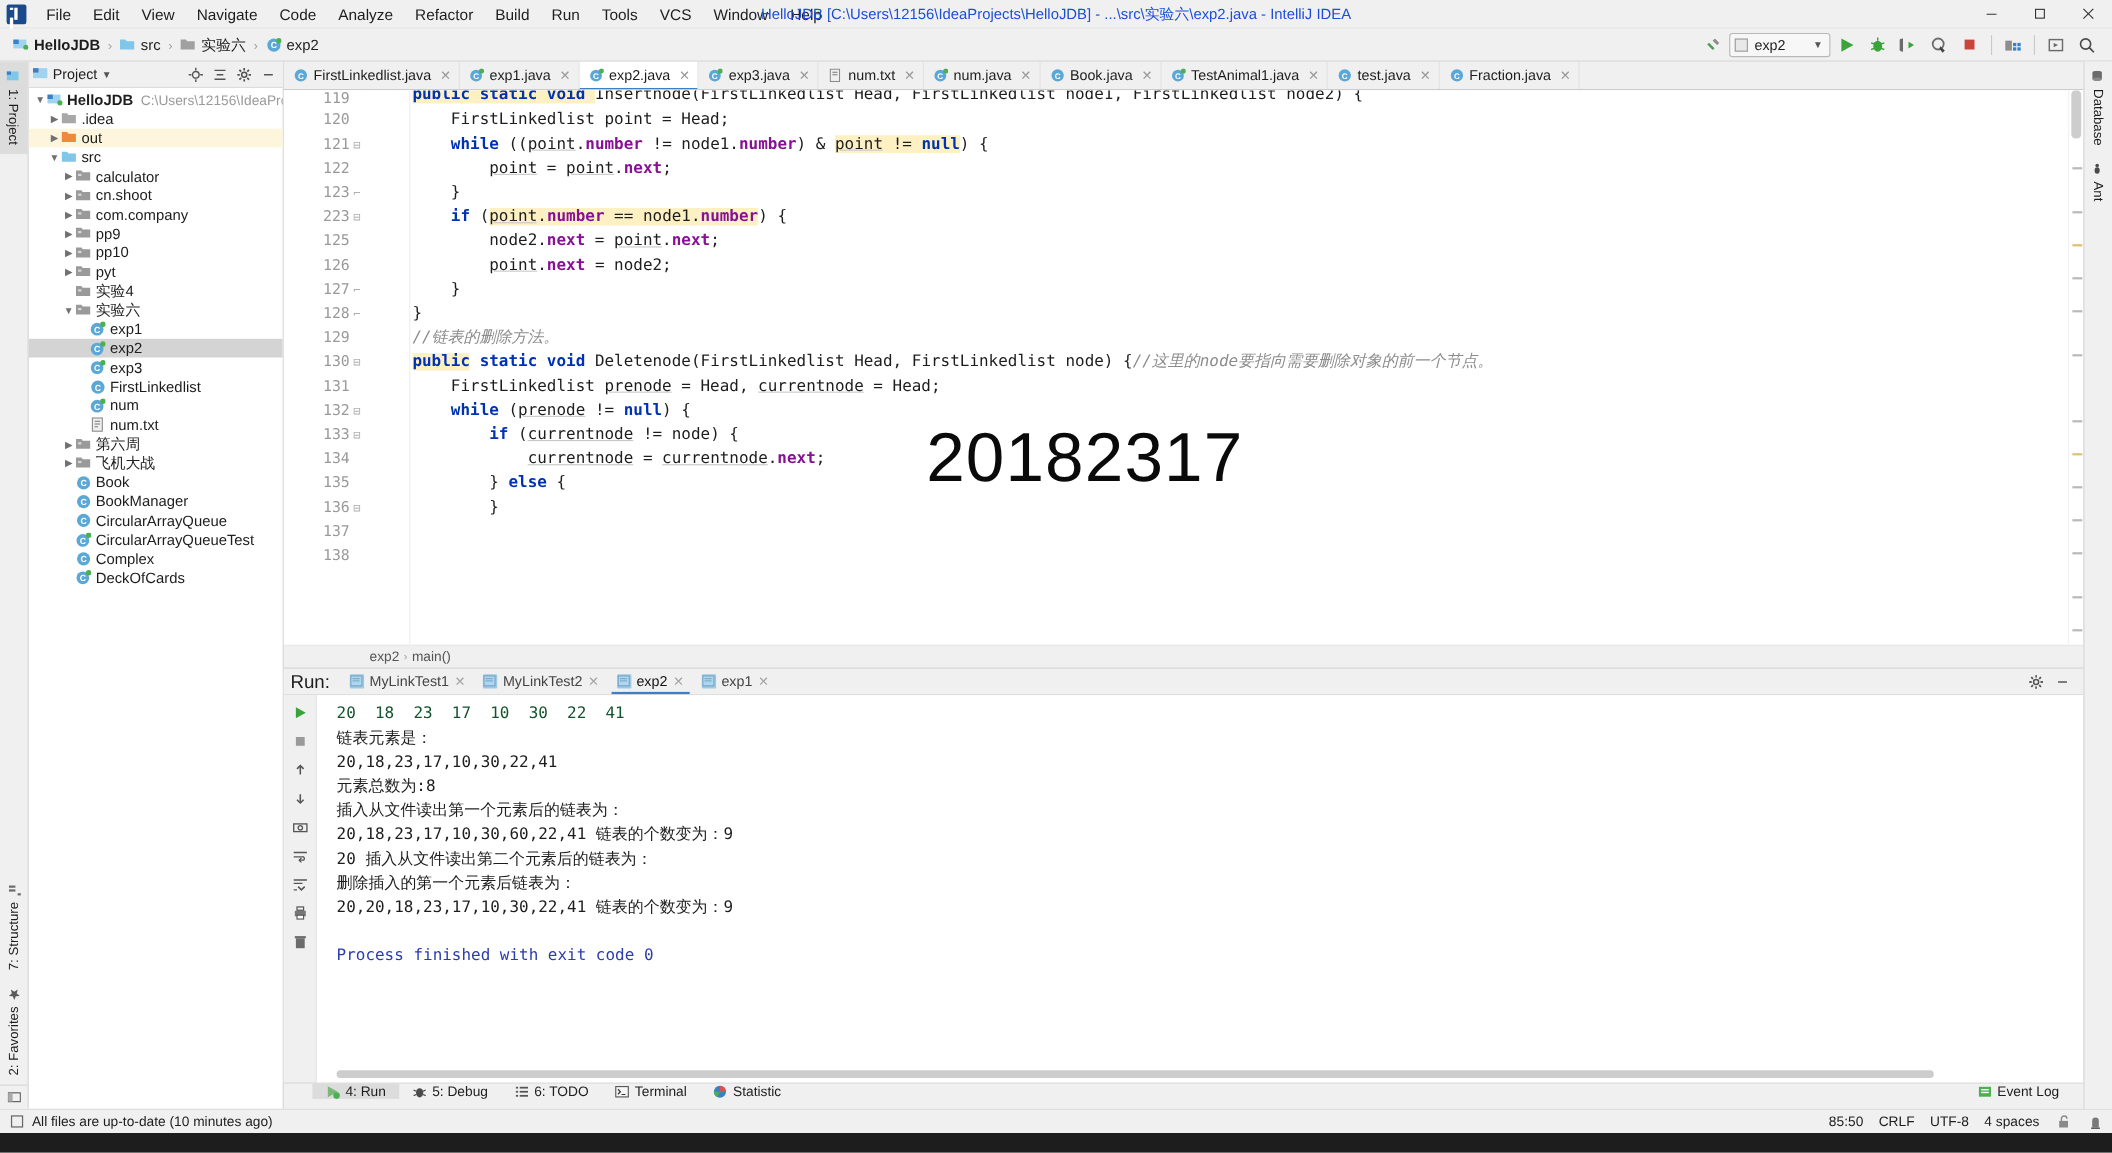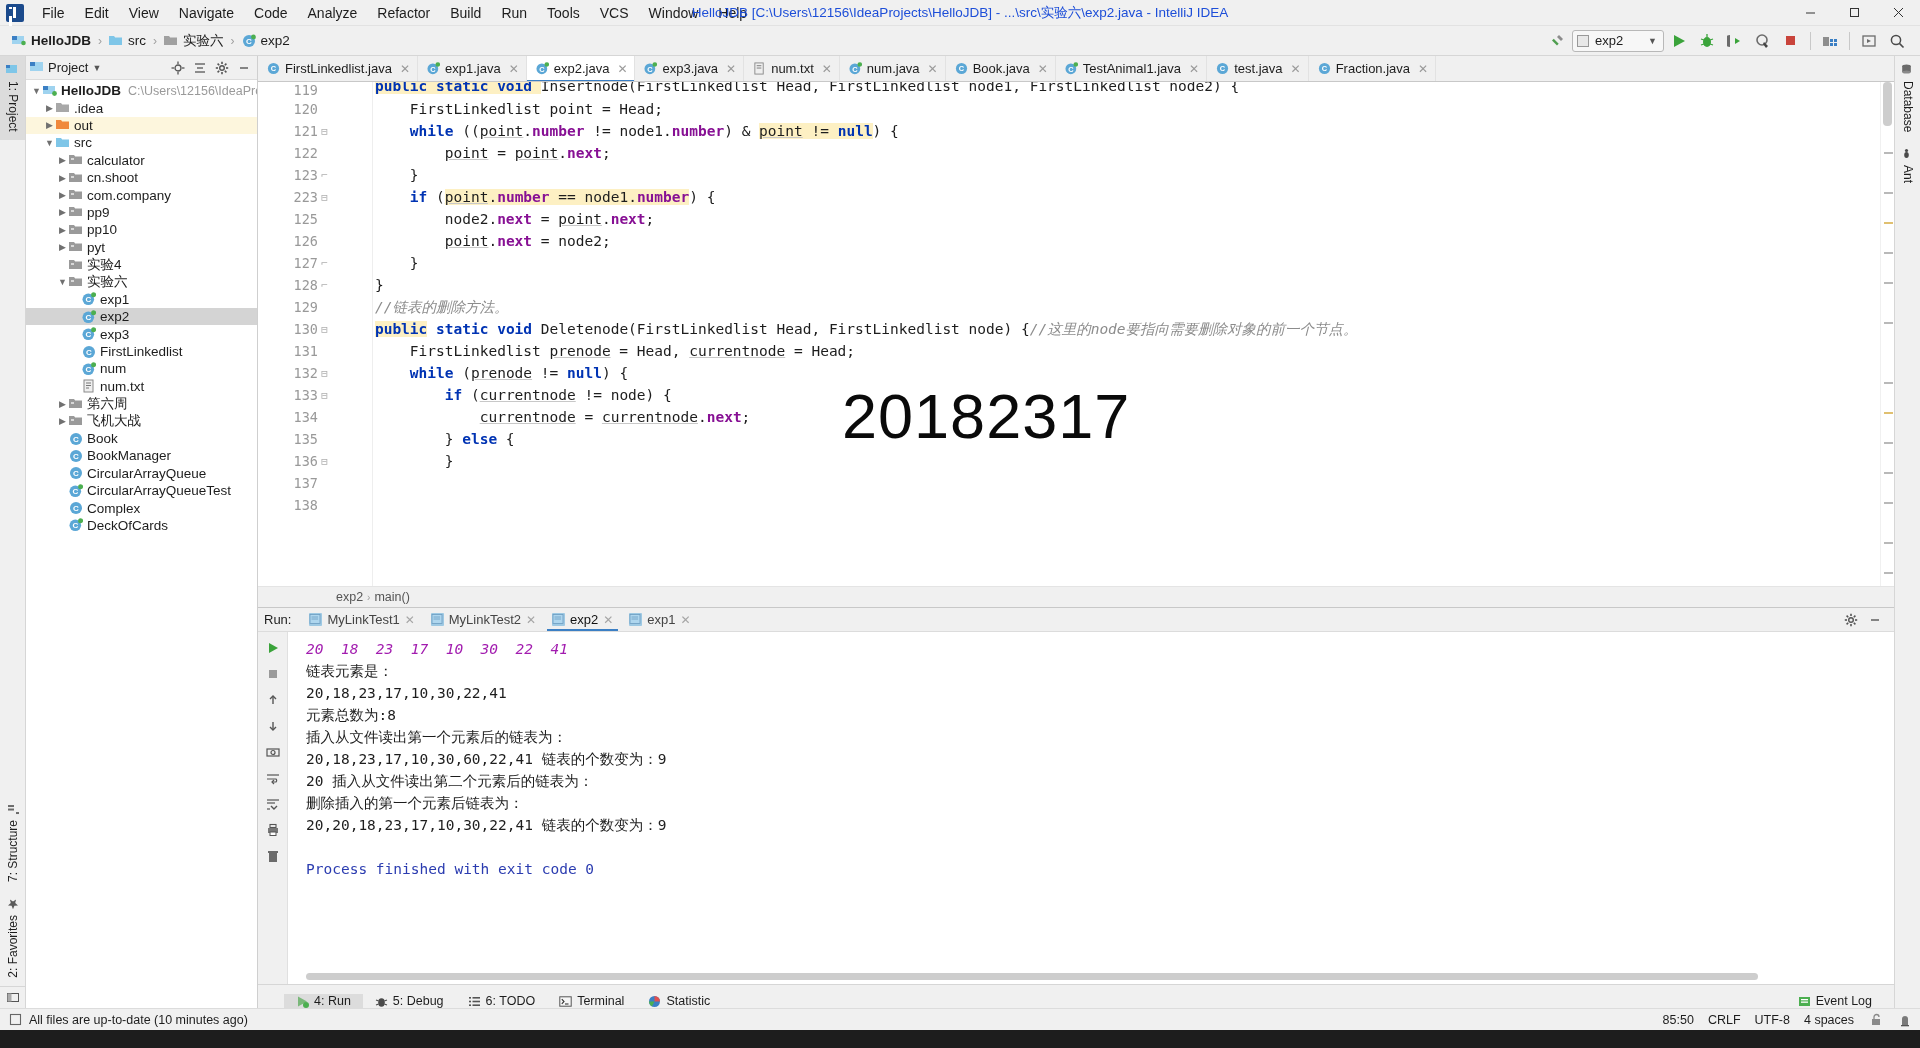--- a/index.html
+++ b/index.html
@@ -176,21 +176,21 @@
   }
   .bc { cursor: default; }
   .bc-sep { color: #a0a0a0; font-size: 10px; }
 
   
   .runpanel { flex: 0 0 376px; display: flex; flex-direction: column; background: #fff; min-height: 0; }
   .run-head {
     height: 24px; flex: 0 0 24px; background: #f0f0f0; display: flex; align-items: center;
     border-bottom: 1px solid #dcdcdc; padding-left: 6px; gap: 0;
   }
-  .run-head .rlabel { font-size: 13px; padding-right: 10px; color: #1d1d1d; }
+  .run-head .rlabel { font-size: 17px; padding-right: 10px; color: #1d1d1d; }
   .rtab {
     display: flex; align-items: center; gap: 5px; padding: 3px 8px; font-size: 13px;
     cursor: default; position: relative; color: #444;
   }
   .rtab.active { color: #111; }
   .rtab.active:after {
     content: ""; position: absolute; left: 3px; right: 3px; bottom: -1px; height: 2px; background: #3b7fc4;
   }
   .rtab .x { color: #a5a5a5; font-size: 12px; }
   .rtabico { width: 13px; height: 13px; background: #9ec9e3; border-radius: 1px; position: relative; }
@@ -203,30 +203,30 @@
   }
   .rg-ico {
     width: 22px; height: 20px; display: flex; align-items: center; justify-content: center;
     cursor: default; color: #4a4a4a;
   }
   .console {
     flex: 1 1 auto; background: #fff; position: relative; overflow: hidden;
     font-family: "DejaVu Sans Mono", monospace; font-size: 14.5px; padding: 6px 0 0 18px;
   }
   .oline { height: 22px; line-height: 22px; white-space: pre; color: #1d1d1d; }
-  .oline.green { color: #a21caf; font-style: italic; }
+  .oline.green { color: #14532d; }
   .oline.blue { color: #2b3cb0; }
   .console-hscroll {
     position: absolute; left: 18px; right: 10px; bottom: 4px; height: 7px;
   }
   .console-hthumb { height: 7px; background: #cdcdcd; border-radius: 4px; }
 
   
   .toolwin-bar {
-    height: 24px; flex: 0 0 24px; background: #f0f0f0; display: flex; align-items: flex-end;
+    height: 24px; flex: 0 0 24px; background: #f0f0f0; display: flex; align-items: flex-start;
     border-top: 1px solid #d6d6d6; padding-left: 26px;
   }
   .twbtn {
     display: flex; align-items: center; gap: 5px; padding: 0 12px; font-size: 12.5px;
     cursor: default; color: #1d1d1d;
   }
   .twbtn.active { background: #dcdcdc; }
   .twbtn .twico { width: 13px; height: 13px; flex: 0 0 13px; position: relative; }
   .twbar-right { margin-left: auto; display: flex; align-items: center; padding-right: 10px; }
 

